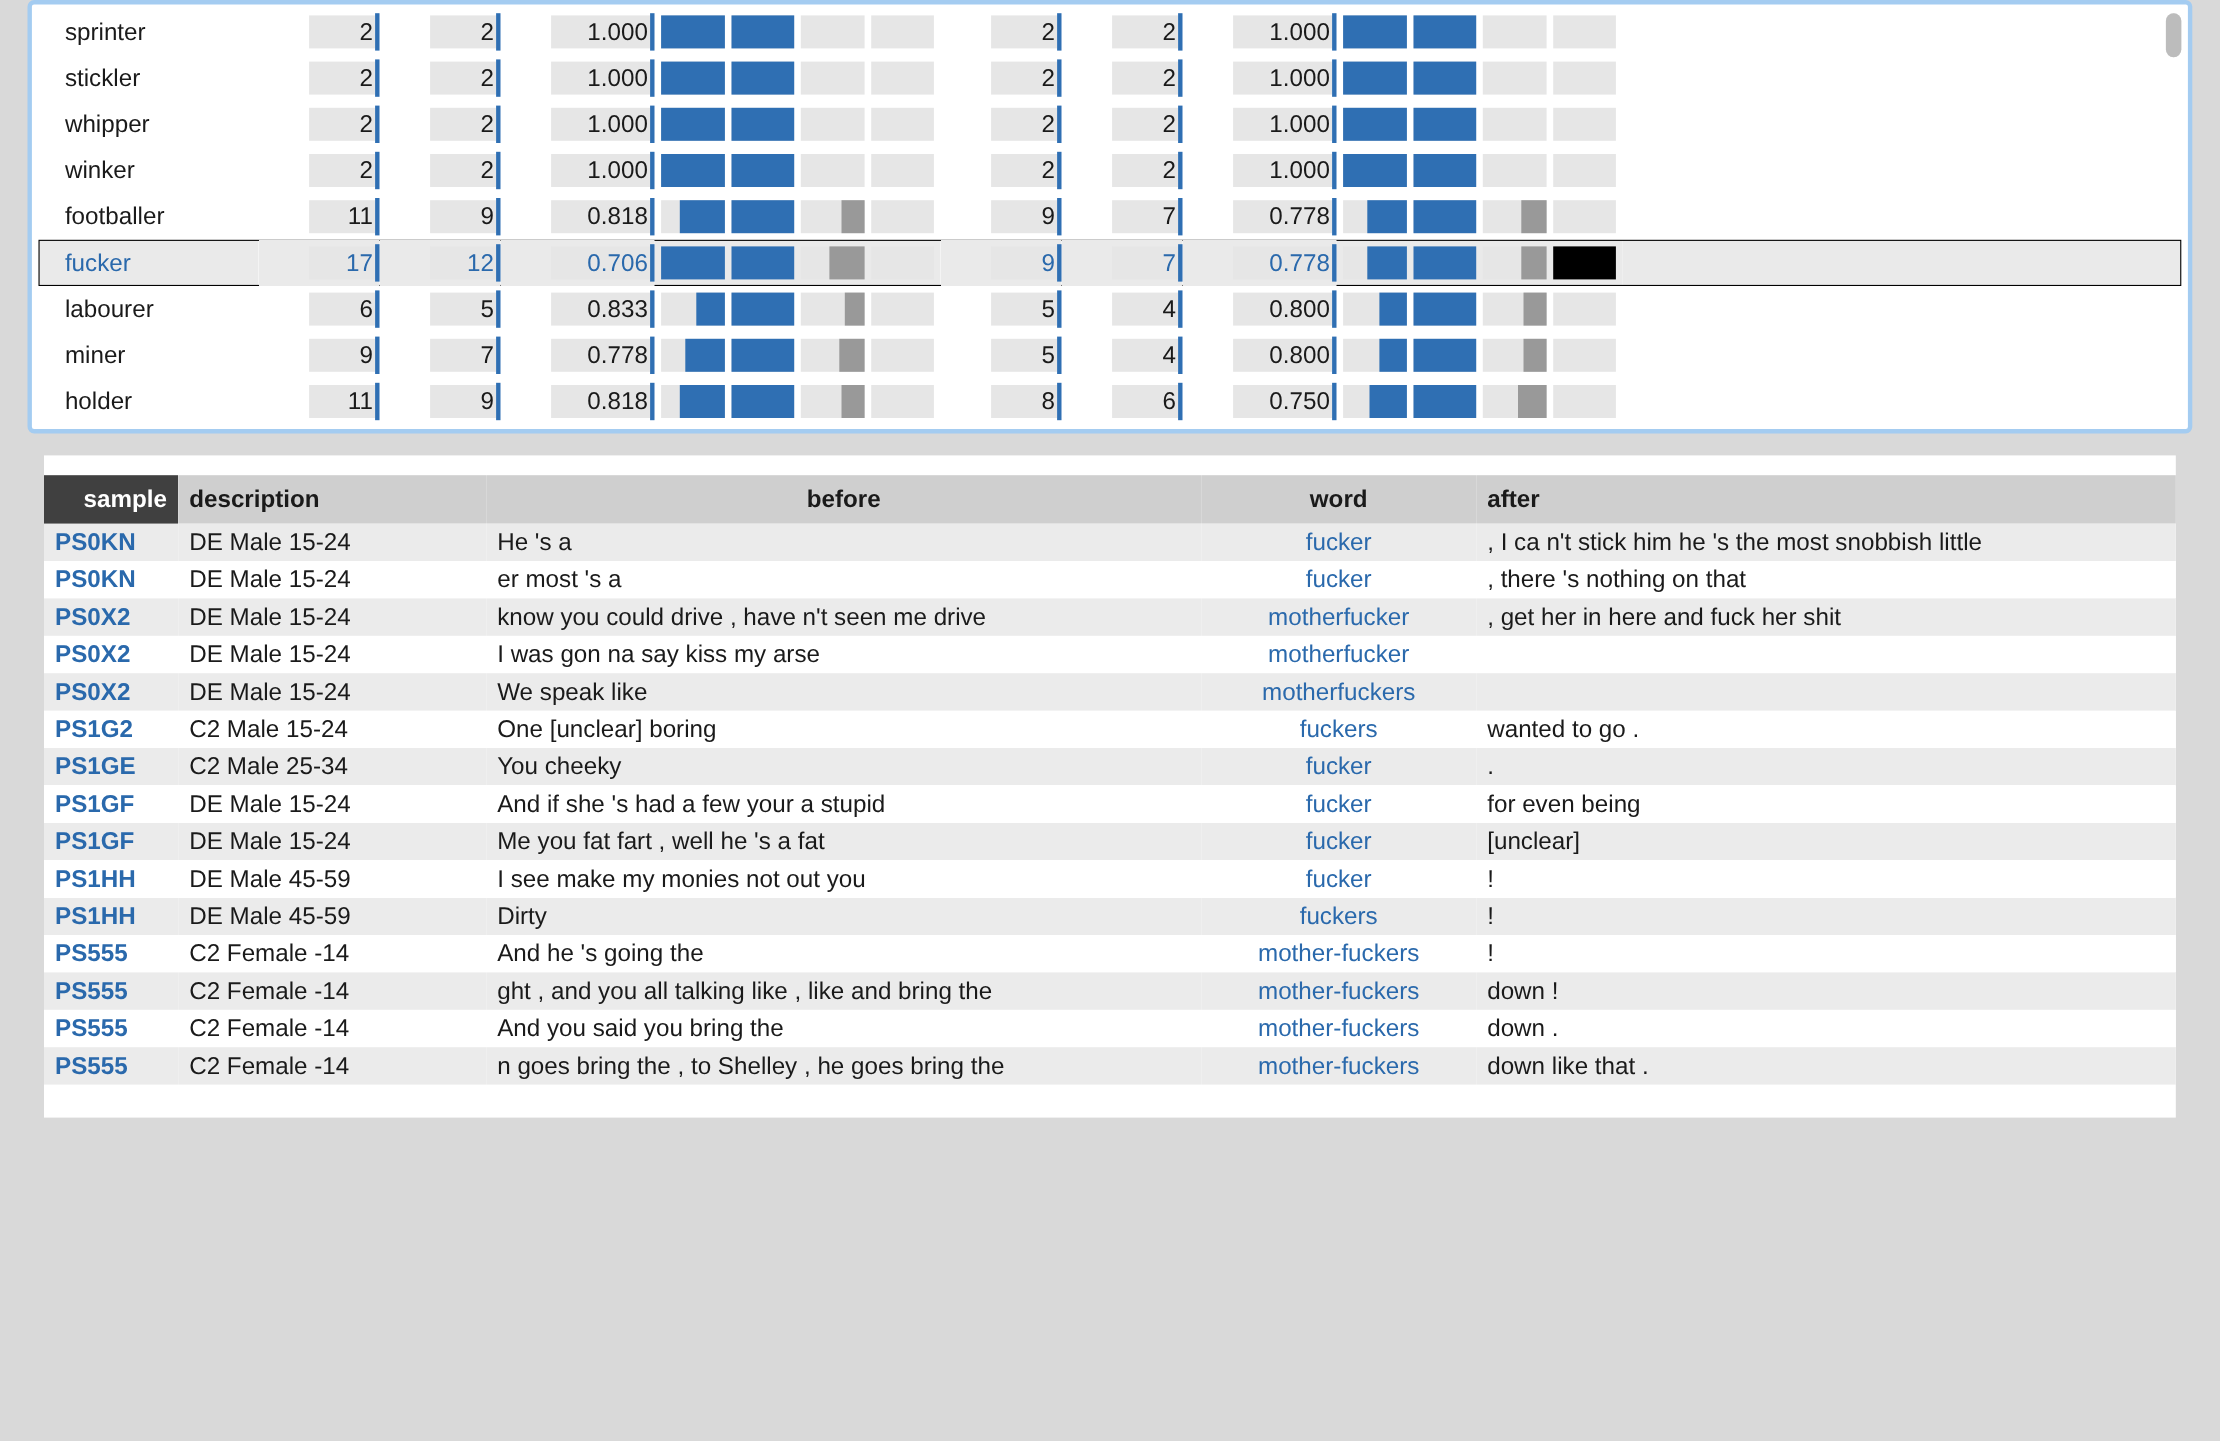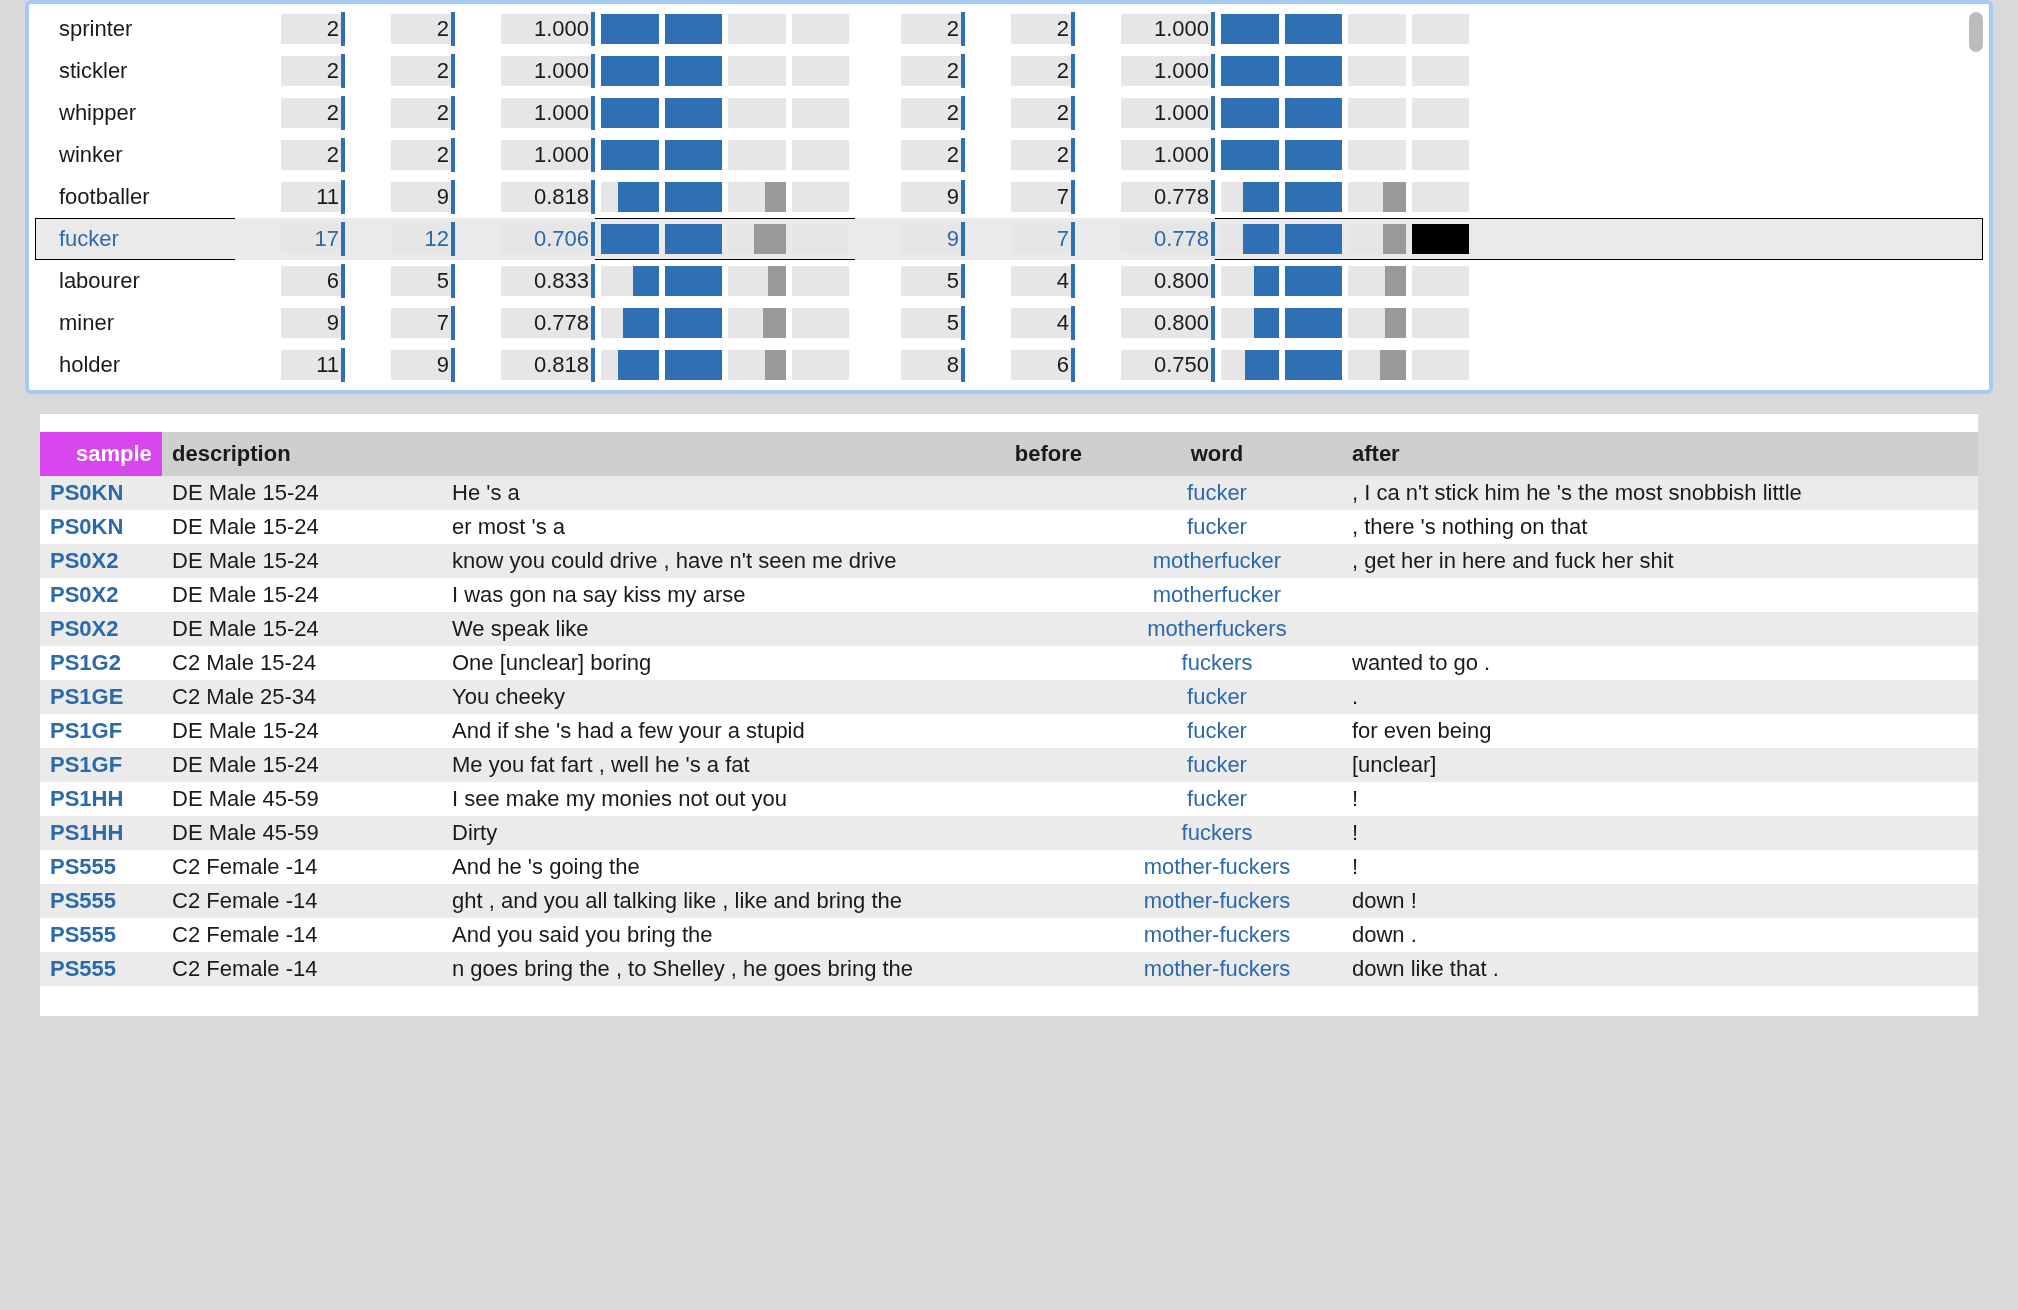--- a/index.html
+++ b/index.html
@@ -65,21 +65,21 @@
 }
 .conc-table { width: 100%; border-collapse: collapse; table-layout: fixed; }
 .conc-table th, .conc-table td {
   padding: 4px 10px;
   text-align: left;
   font-weight: normal;
   white-space: nowrap;
   overflow: hidden;
 }
 .conc-table thead th { background: #cfcfcf; font-weight: bold; height: 44px; }
-.conc-table thead th.active { background: #d946ef; color: #fff; padding-left: 36px; }
+.conc-table thead th.active { background: #404040; color: #fff; padding-left: 36px; }
 .conc-table tbody tr:nth-child(odd) td { background: #ebebeb; }
 .conc-table tbody tr:nth-child(even) td { background: #fff; }
 .conc-table .col-sample { width: 122px; color: #2a69ac; font-weight: 600; }
 .conc-table thead .col-sample { color: #fff; }
 .conc-table .col-desc   { width: 280px; }
 .conc-table .col-before { width: 650px; }
 .conc-table .col-word   { width: 250px; text-align: center; color: #2a69ac; }
 .conc-table thead .col-word { color: #1a1a1a; }
 .conc-table .col-after  { width: auto; }
 </style>
@@ -423,21 +423,21 @@
       </tbody>
   </table>
 </div>
 
 <div class="bottom-panel">
   <table class="conc-table">
     <thead>
       <tr>
         <th class="col-sample active">sample</th>
         <th class="col-desc">description</th>
-        <th class="col-before" style="text-align:right">before</th>
+        <th class="col-before" style="text-align:center">before</th>
         <th class="col-word" style="text-align:center">word</th>
         <th class="col-after">after</th>
       </tr>
     </thead>
     <tbody id="conc-body">
         <tr>
           <td class="col-sample">PS0KN</td>
           <td class="col-desc">DE Male 15-24</td>
           <td class="col-before">He 's a</td>
           <td class="col-word">fucker</td>

